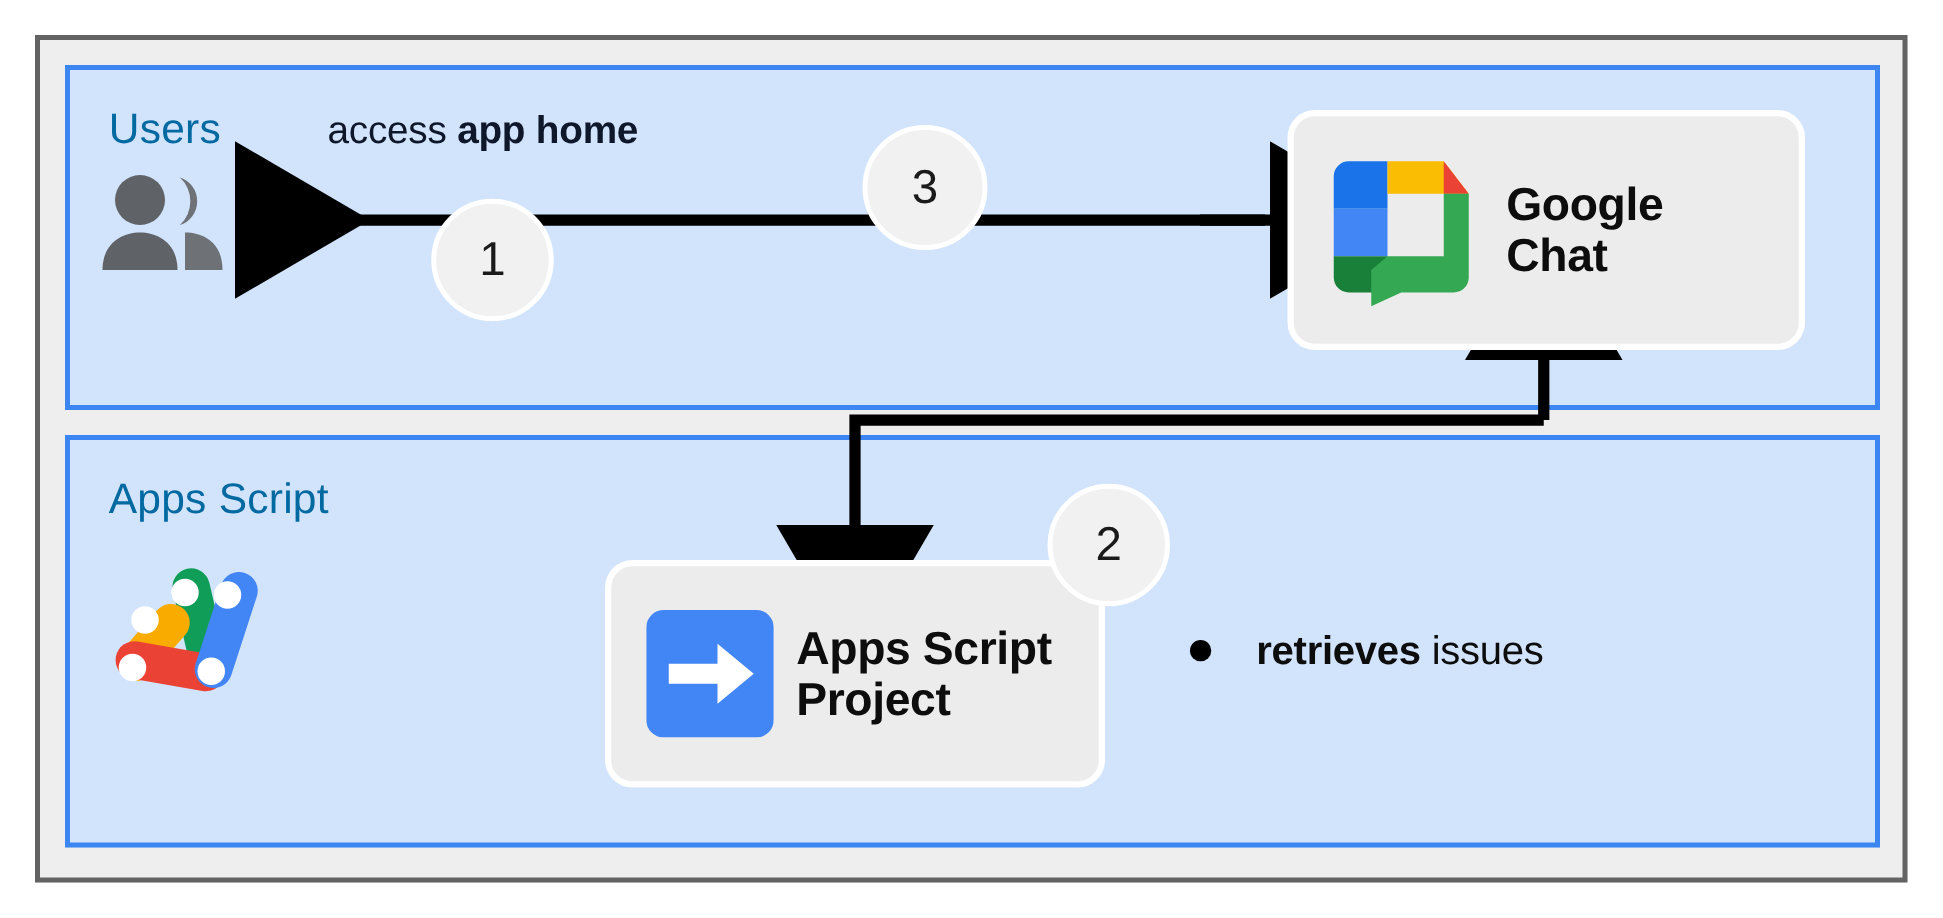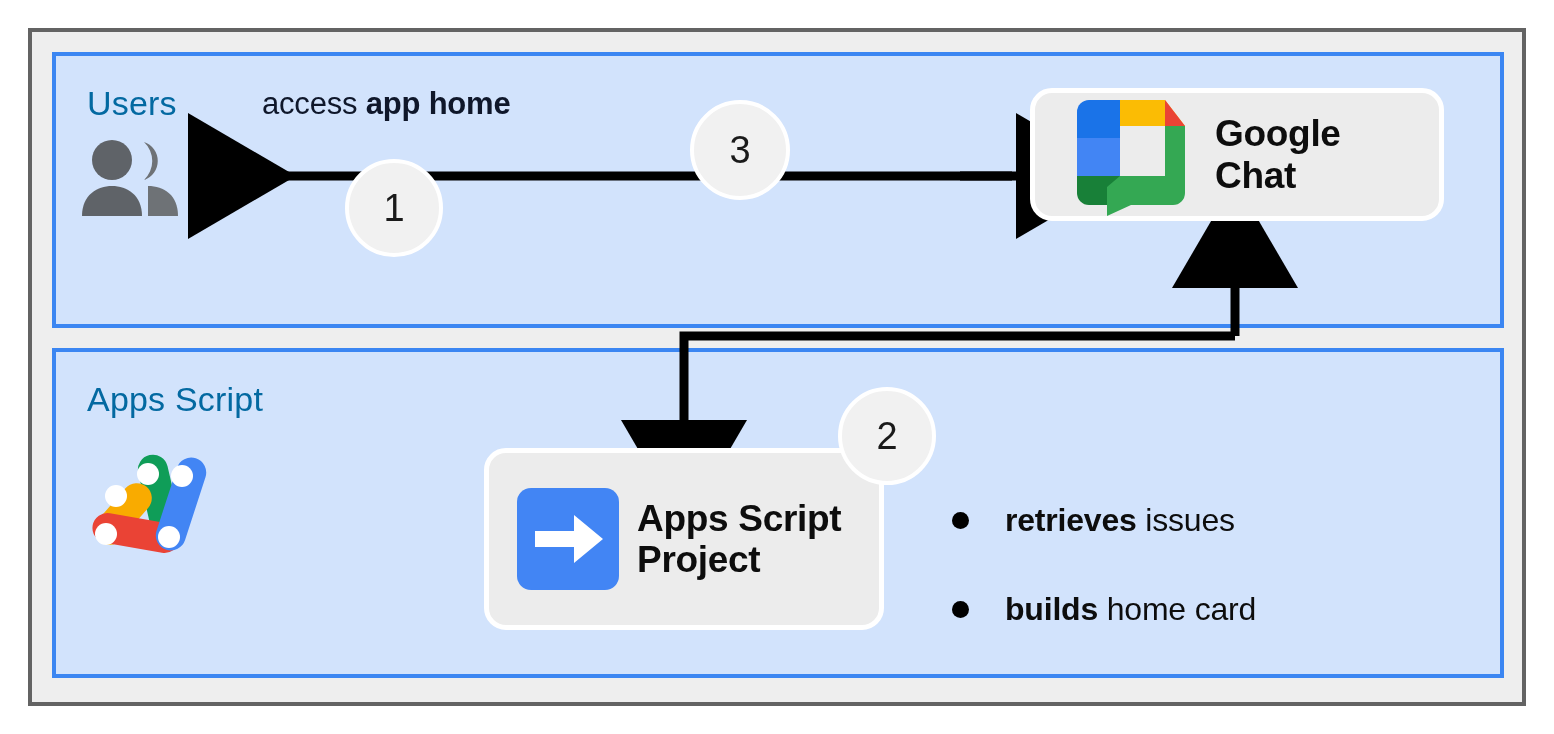--- a/index.html
+++ b/index.html
@@ -86,22 +86,22 @@
     border-radius: 22px;
     box-sizing: border-box;
     display: flex;
     align-items: center;
     gap: 18px;
   }
   .node-chat {
     left: 1030px;
     top: 88px;
     width: 414px;
-    height: 133px;
-    padding-left: 32px;
+    height: 192px;
+    padding-left: 22px;
   }
   .node-project {
     left: 484px;
     top: 448px;
     width: 400px;
     height: 182px;
     padding-left: 28px;
   }
   .node-label {
     font-size: 37px;
@@ -278,19 +278,15 @@
 
   <div class="step-badge badge-1">1</div>
   <div class="step-badge badge-3">3</div>
   <div class="step-badge badge-2">2</div>
 
   <div class="bullet-list">
     <div class="bullet-row">
       <span class="bullet-dot"></span>
       <span><b>retrieves</b><span> issues</span></span>
     </div>
-    <div class="bullet-row">
-      <span class="bullet-dot"></span>
-      <span><b>builds</b><span> home card</span></span>
-    </div>
   </div>
 
 </div>
 
 </body></html>

